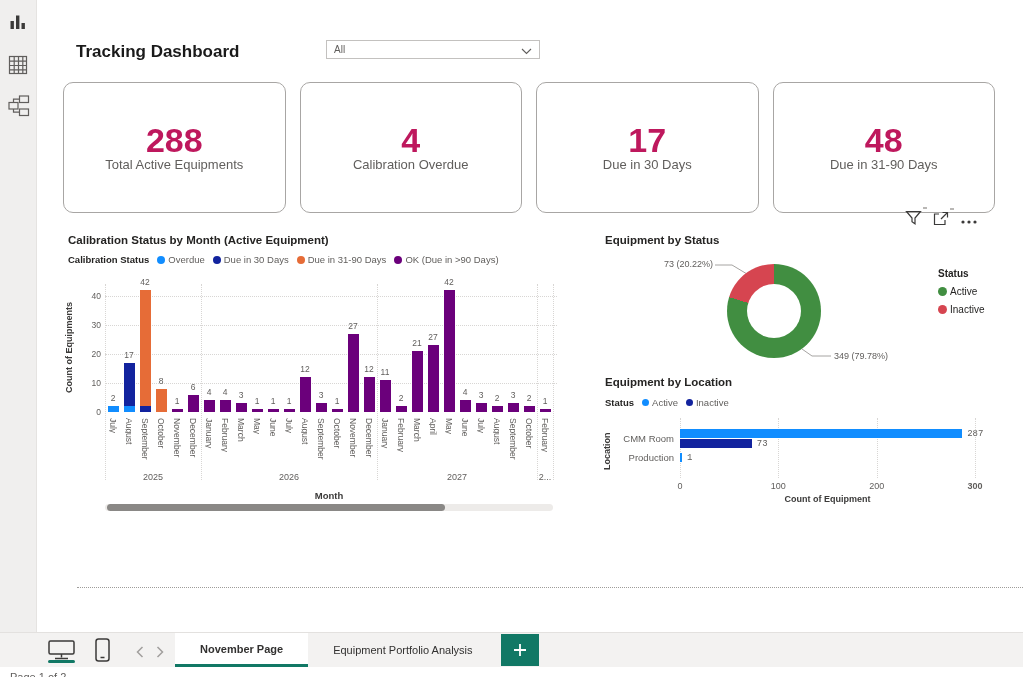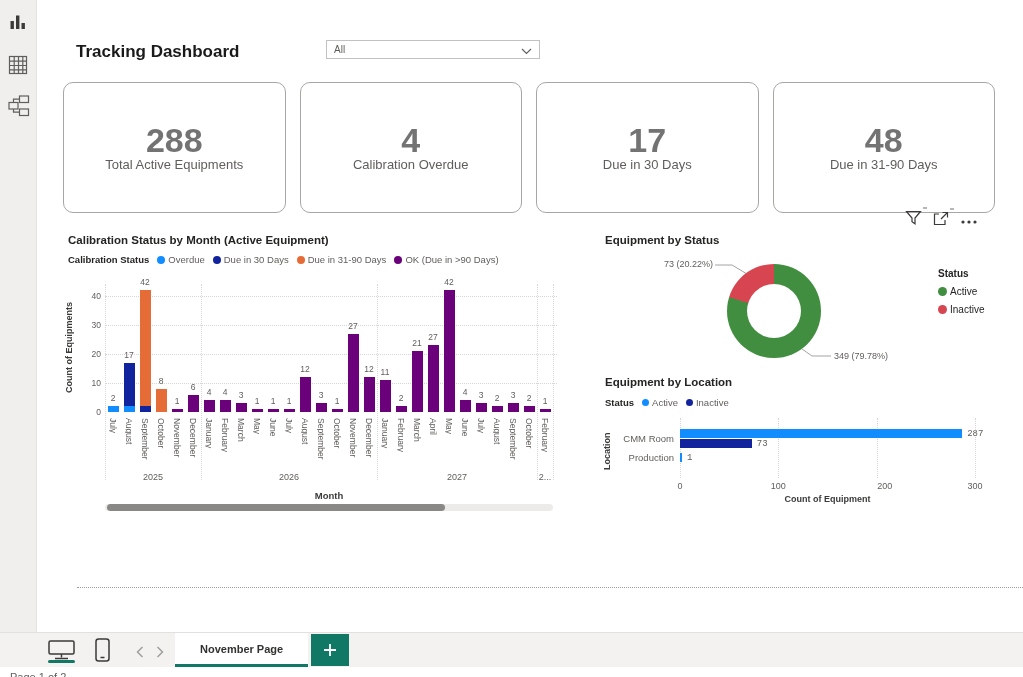--- a/index.html
+++ b/index.html
@@ -14,21 +14,21 @@
   
   .canvas{position:absolute;left:37px;top:34px;right:0;height:598px;background:#ffffff;}
   .page-title{position:absolute;left:39px;top:8px;font-size:17px;font-weight:700;color:#1A1A1A;}
   .slicer{position:absolute;left:289px;top:6px;width:214px;height:19px;border:1px solid #C3C1BF;background:#fff;
           display:flex;align-items:center;justify-content:space-between;padding:0 7px;box-sizing:border-box;cursor:pointer;}
   .slicer-value{font-size:10px;color:#605E5C;}
   
   .cards{position:absolute;left:26px;top:48px;width:932px;display:flex;gap:14px;}
   .card{flex:1;height:129px;border:1px solid #A8A6A4;border-radius:10px;background:#fff;
         display:flex;flex-direction:column;align-items:center;justify-content:center;cursor:pointer;}
-  .card-value{font-size:34px;font-weight:600;color:#737373;line-height:1;}
+  .card-value{font-size:34px;font-weight:600;color:#be185d;line-height:1;}
   .card-label{font-size:13px;color:#605E5C;}
   
   .vtoolbar{position:absolute;left:868px;top:176px;display:flex;align-items:center;gap:11px;}
   .vtoolbar .vt{cursor:pointer;position:relative;}
   .vt-dash{position:absolute;top:-3px;right:-5px;width:4px;height:2px;background:#B9B7B5;}
   
   .visual{position:absolute;background:#fff;}
   .visual-title{position:absolute;left:5px;top:2px;font-size:11.5px;font-weight:700;color:#252423;white-space:nowrap;}
   .legend-row{position:absolute;display:flex;align-items:center;gap:8px;font-size:9.5px;color:#605E5C;white-space:nowrap;}
   .legend-title{font-weight:700;color:#252423;}
@@ -514,23 +514,23 @@
             <div>Inactive</div>
           </div>
         </div>
       <div class="ylab-loc">Location</div>
       <div id="loc-plot">
           <div class="gridline-v" style="left: 80px; top: 44px; height: 60px;"></div>
           <div class="tick" style="left: 65px; width: 30px; text-align: center; top: 107px; font-size: 9px;">0</div>
           <div class="gridline-v" style="left: 178.333px; top: 44px; height: 60px;"></div>
           <div class="tick" style="left: 163.333px; width: 30px; text-align: center; top: 107px; font-size: 9px;">100</div>
           <div class="gridline-v" style="left: 276.667px; top: 44px; height: 60px;"></div>
-          <div class="tick" style="left: 261.667px; width: 30px; text-align: center; top: 107px; font-size: 9px; margin-left: 8px;">200</div>
+          <div class="tick" style="left: 261.667px; width: 30px; text-align: center; top: 107px; font-size: 9px;">200</div>
           <div class="gridline-v" style="left: 375px; top: 44px; height: 60px;"></div>
-          <div class="tick" style="left: 360px; width: 30px; text-align: center; top: 107px; font-size: 9px;">300</div>
+          <div class="tick" style="left: 360px; width: 30px; text-align: center; top: 107px; font-size: 9px; font-weight: bold;">300</div>
           <div class="hbar" style="left: 80px; top: 55px; width: 282.2px; background: rgb(17, 141, 255);"></div>
           <div class="hbar-val" style="left: 367.2px; top: 54.5px;">287</div>
           <div class="hbar" style="left: 80px; top: 65px; width: 71.8px; background: rgb(18, 35, 158);"></div>
           <div class="hbar-val" style="left: 156.8px; top: 64.5px;">73</div>
           <div class="cat-label" style="left: 12px; top: 58.5px;">CMM Room</div>
           <div class="hbar" style="left: 80px; top: 79px; width: 2px; background: rgb(17, 141, 255);"></div>
           <div class="hbar-val" style="left: 87px; top: 78.5px;">1</div>
           <div class="cat-label" style="left: 12px; top: 77.5px;">Production</div>
         </div>
       <div class="xlab-loc">Count of Equipment</div>
@@ -559,20 +559,21 @@
           <polyline points="6.5,1 1.5,6 6.5,11" stroke="#A19F9D" stroke-width="1.5"></polyline>
         </svg>
     </span>
     <span class="pb-icon" style="left:156px;top:11px">
       <svg width="8" height="12" viewBox="0 0 8 12" fill="none">
           <polyline points="1.5,1 6.5,6 1.5,11" stroke="#A19F9D" stroke-width="1.5"></polyline>
         </svg>
     </span>
     <div class="tabs" id="tabs">
         <div class="tab active">November Page</div>
+        <div class="tab">Equipment Portfolio Analysis</div>
         <div class="add-page">
           <svg width="14" height="14" viewBox="0 0 14 14">
             <path d="M7 1 V13 M1 7 H13" stroke="#ffffff" stroke-width="1.8"></path>
           </svg>
         </div>
       </div>
   </footer>
 
   <div class="page-status">Page 1 of 2</div>
 </div>

